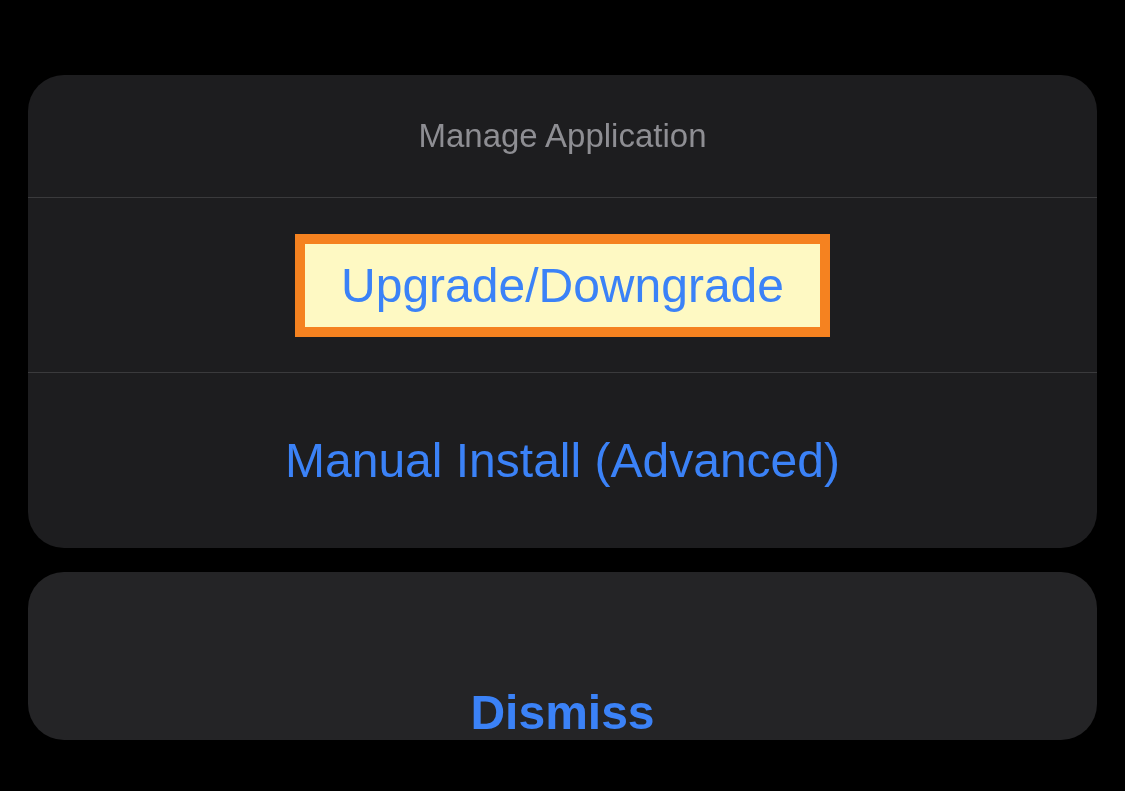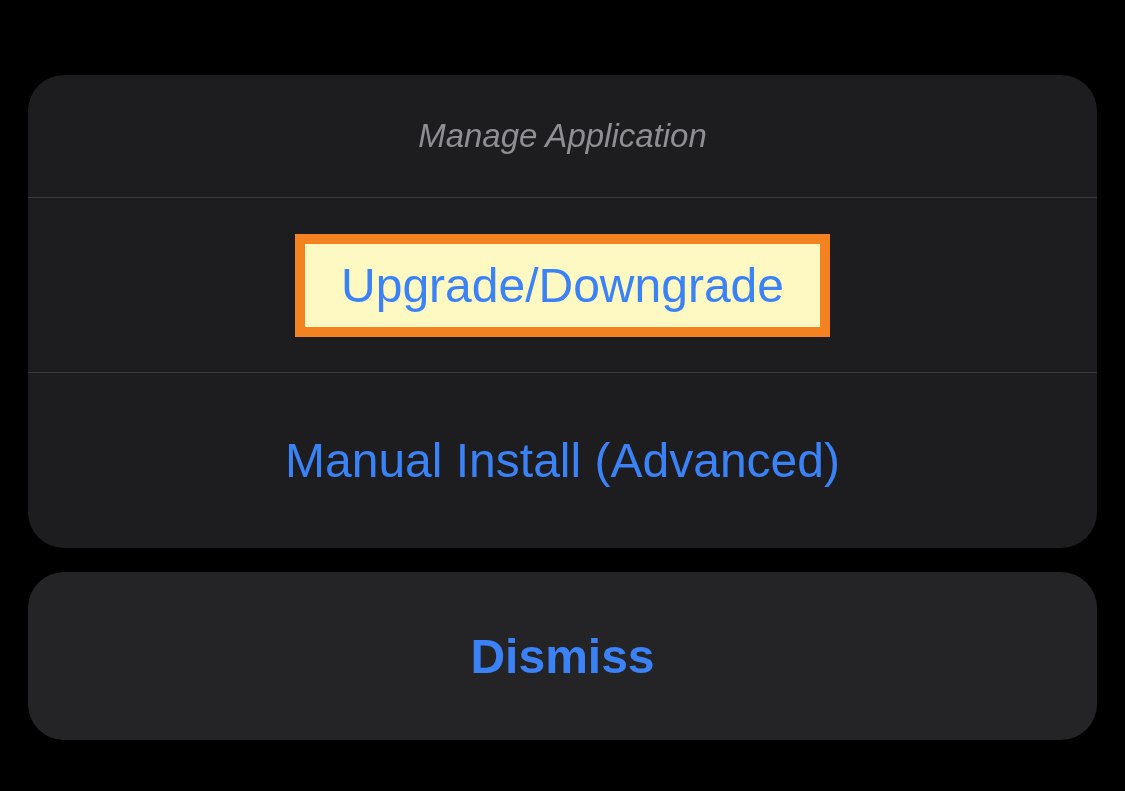--- a/index.html
+++ b/index.html
@@ -22,21 +22,20 @@
       border-radius: 36px;
       overflow: hidden;
     }
     .sheet-title {
       color: #8e8e93;
       font-size: 33px;
       font-weight: 400;
       text-align: center;
       padding: 42px 0 42px 0;
       border-bottom: 1px solid #3a3a3c;
-      font-style: italic;
     }
     .action-row {
       display: flex;
       align-items: center;
       justify-content: center;
       height: 175px;
       border-bottom: 1px solid #3a3a3c;
       cursor: pointer;
     }
     .action-row:last-child {
@@ -51,21 +50,21 @@
     .highlight-box {
       border: 10px solid #f58220;
       padding: 14px 36px;
       background: #fef9c3;
     }
     .dismiss-sheet {
       background: #242426;
       border-radius: 36px;
       margin-top: 24px;
       display: flex;
-      align-items: center;
+      align-items: flex-end;
       justify-content: center;
       height: 168px;
       cursor: pointer;
     }
     .dismiss-label {
       color: #3b82f7;
       font-size: 48px;
       font-weight: 600;
       text-align: center;
     }

